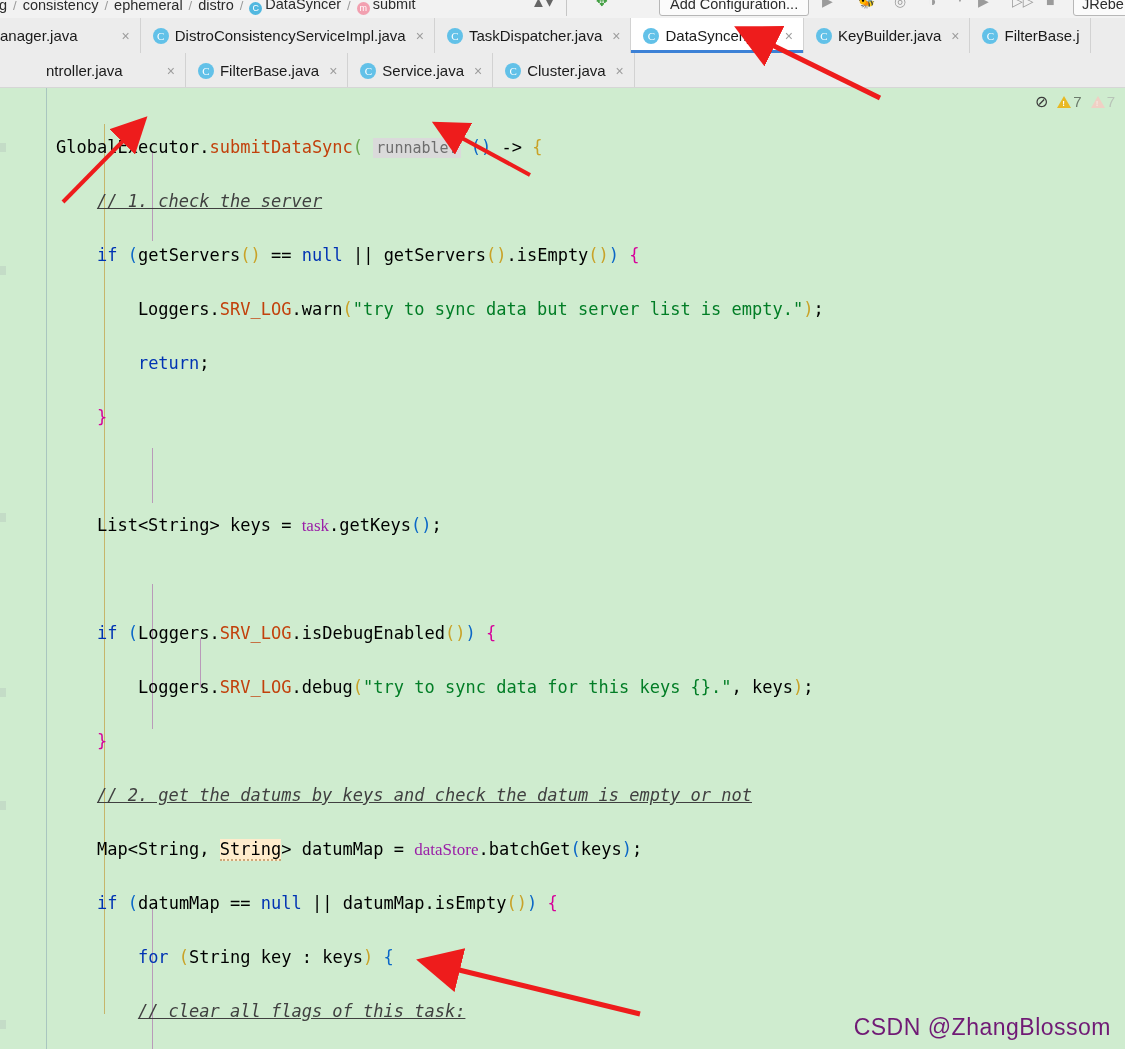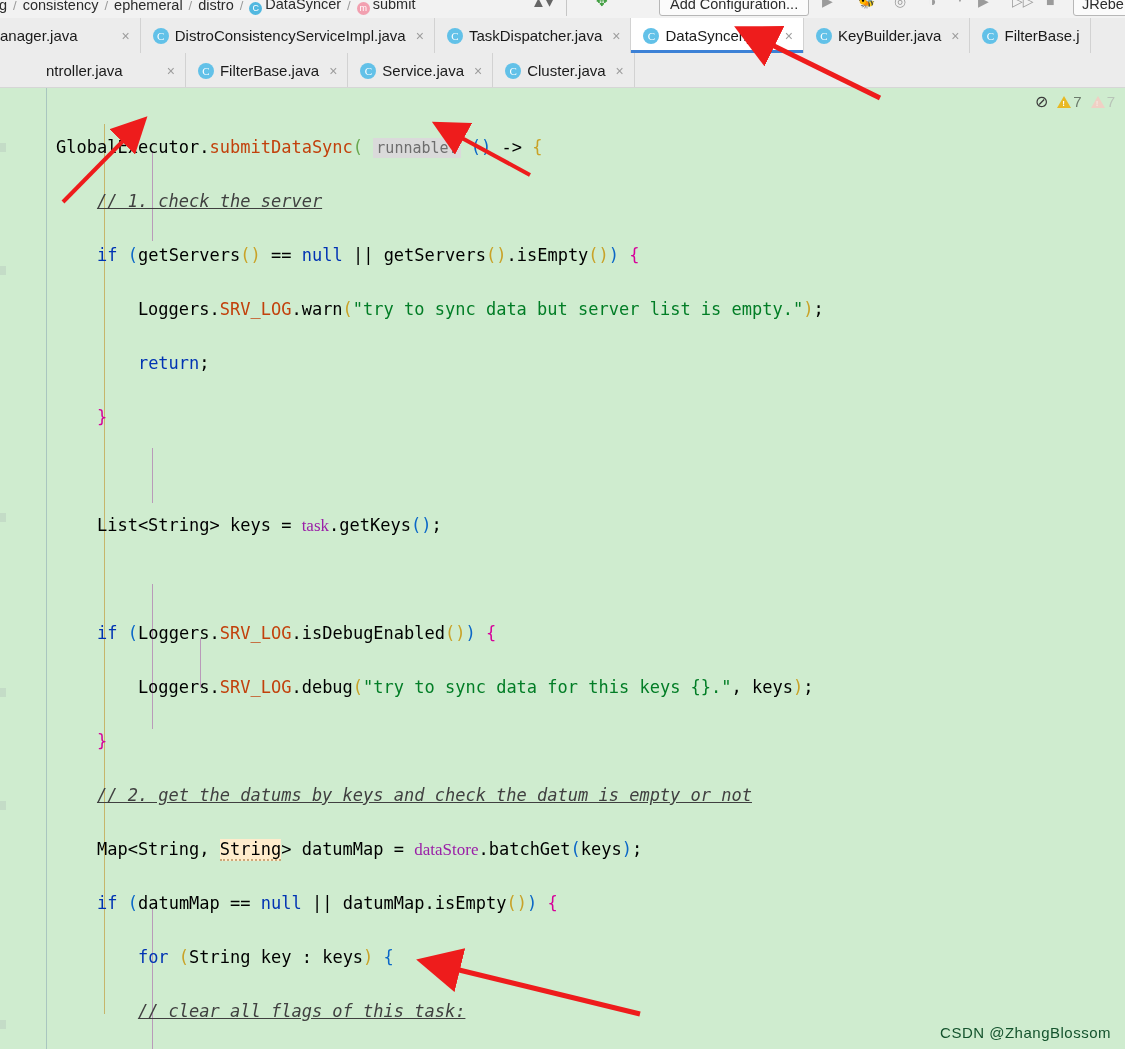--- a/index.html
+++ b/index.html
@@ -134,21 +134,21 @@
   .squig{
     border-bottom:2px dotted #c8a87a;
   }
 
   
   .arrow{position:absolute;pointer-events:none;}
 
   
   .wm{
     position:absolute;right:14px;bottom:8px;
-    font-size:15px;color:#14532d;
+    font-size:23px;color:#701a75;
     font-family:"Liberation Sans",sans-serif;
     letter-spacing:.5px;
   }
 </style>
 </head>
 <body>
 
 <div class="ide">
 
   <div class="toolbar">

